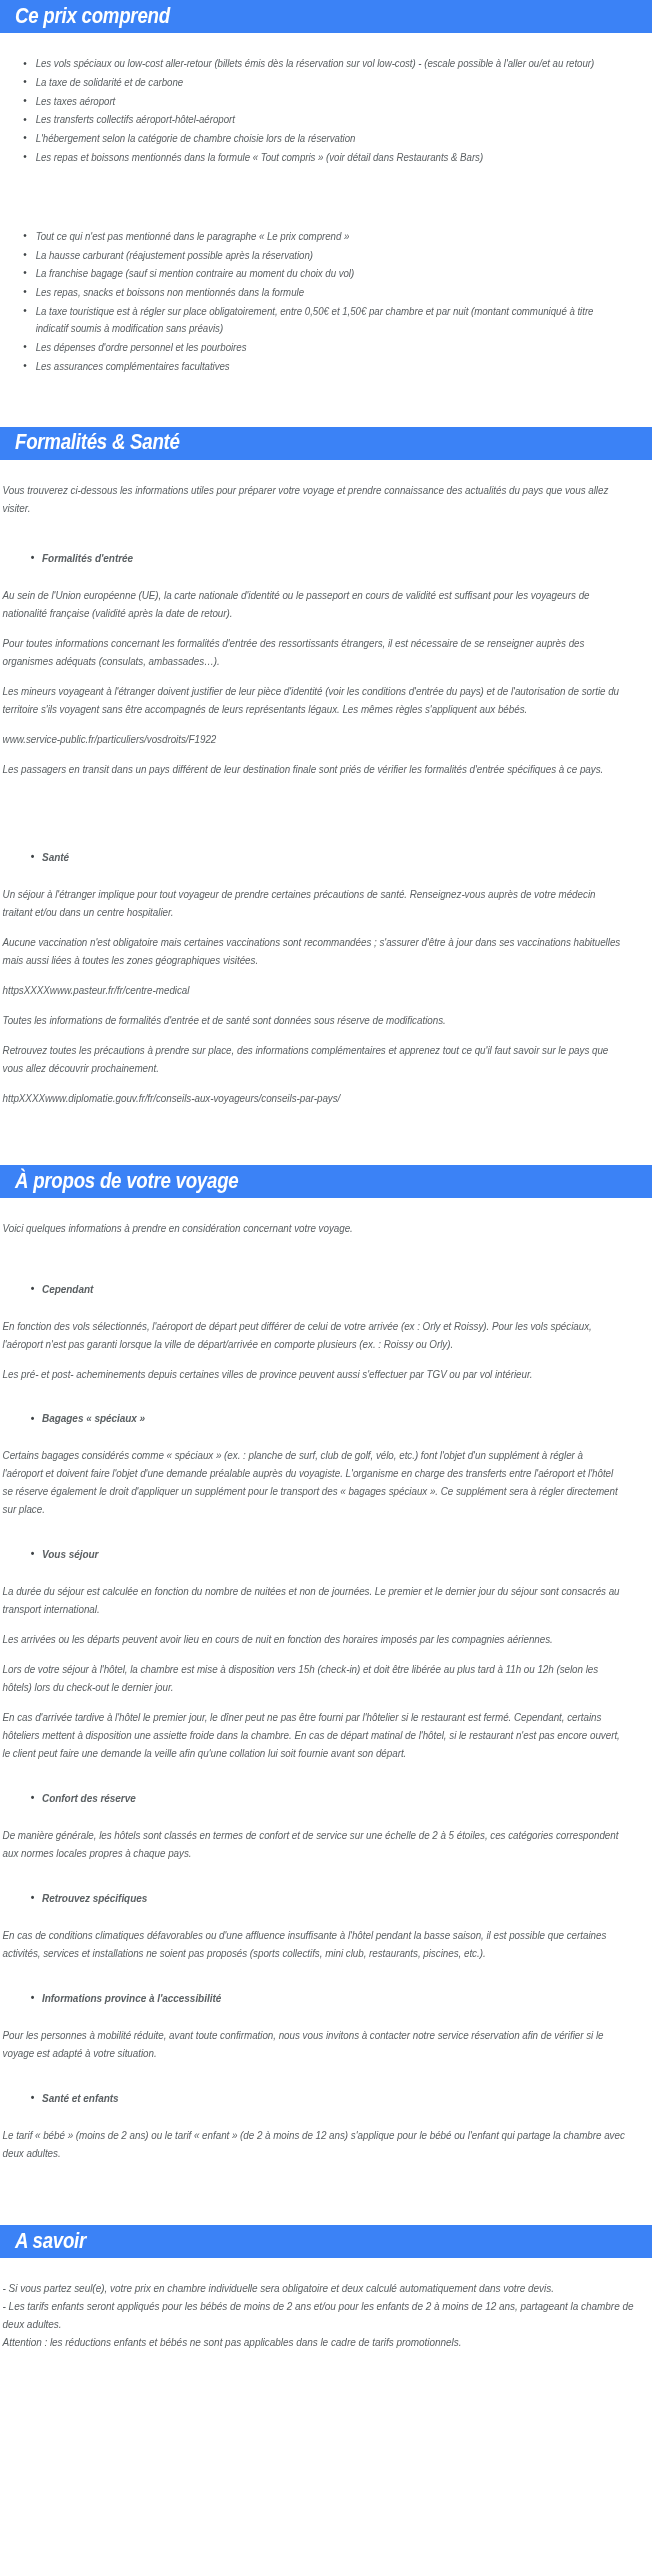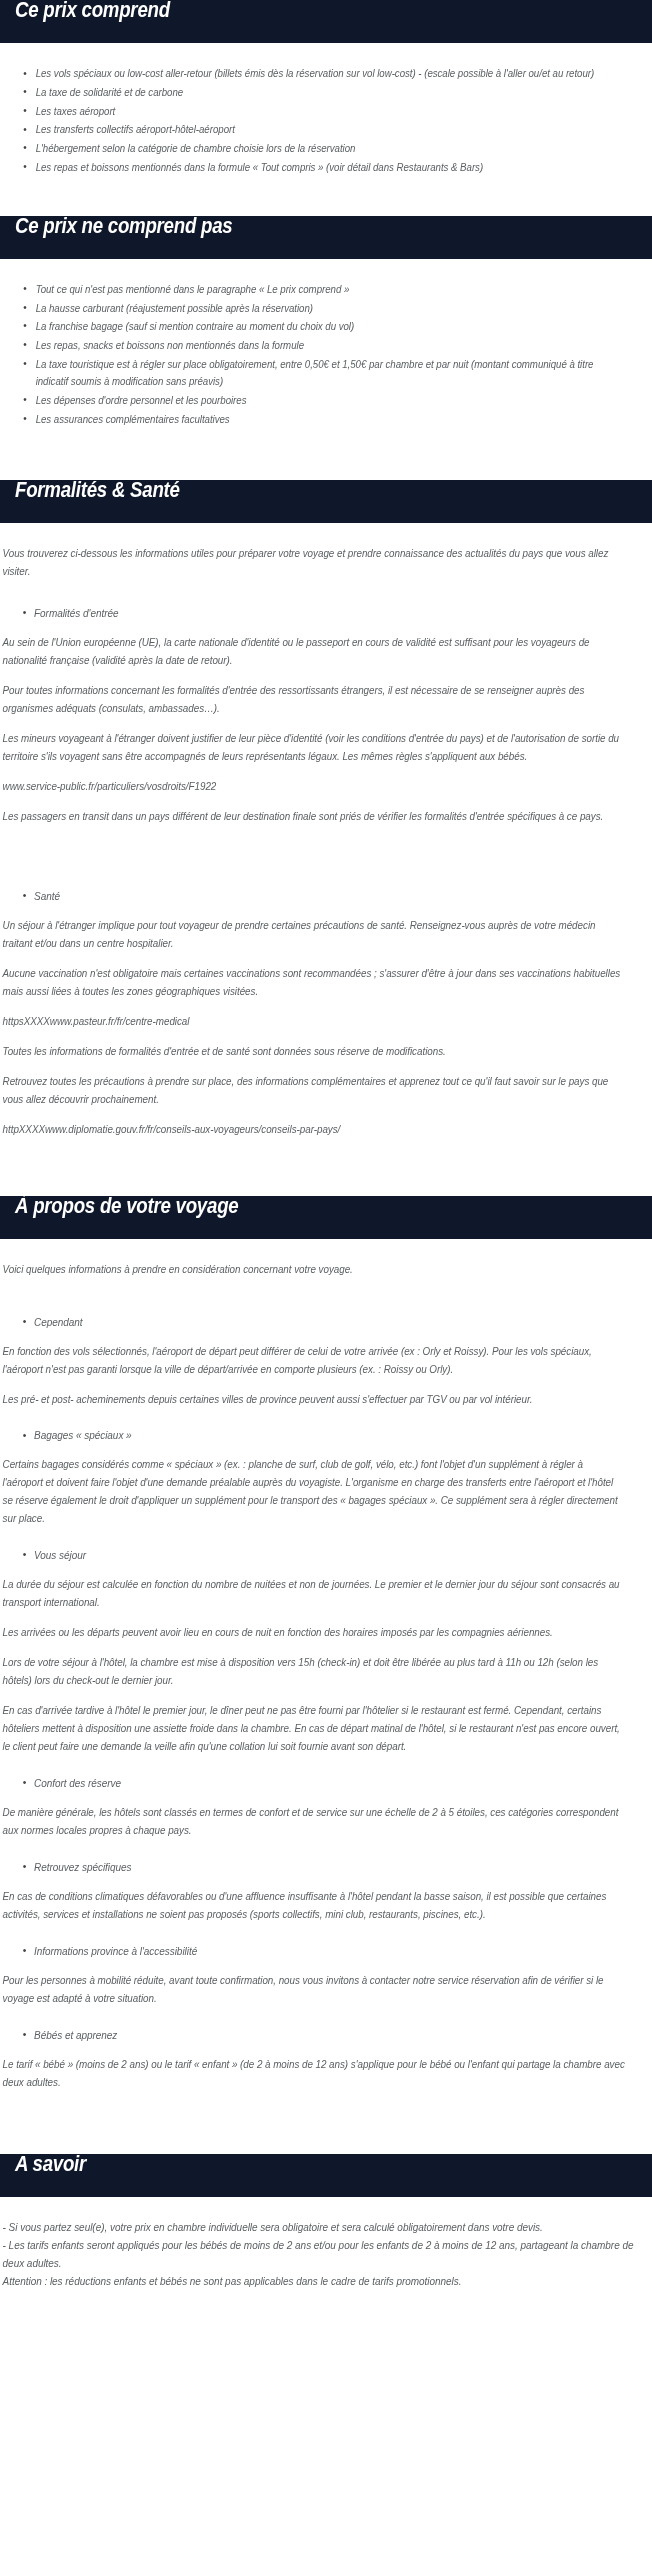--- a/index.html
+++ b/index.html
@@ -16,23 +16,24 @@
   }
   .page {
     width: 652px;
     margin: 0 auto;
     background: #fff;
     position: relative;
   }
 
   
   .banner {
-    background: #0f172a;
-    height: 43px;
+    background: #3b82f6;
+    height: 33px;
     display: flex;
+    align-items: center;
     padding: 0 0 0 14.6px;
     box-sizing: border-box;
   }
   .banner-title {
     color: #ffffff;
     font-family: "Liberation Sans", "DejaVu Sans", sans-serif;
     font-size: 21.5px;
     font-style: italic;
     font-weight: 700;
     letter-spacing: -0.3px;
@@ -86,23 +87,24 @@
     line-height: 1.8;
     color: #5b6063;
     letter-spacing: -0.04px;
     text-align: left;
     transform: scaleX(0.985);
     transform-origin: left center;
   }
   p.para.url { font-style: italic; }
 
   .sub-bullet {
-    margin: 0;
+    margin: 8px;
     padding: 0 0 0 34px;
     list-style: none;
+    font-weight: bold;
   }
   .sub-bullet li {
     position: relative;
     font-size: 10px;
     font-style: italic;
     line-height: 1.7;
     color: #5b6063;
     letter-spacing: -0.04px;
   }
   .sub-bullet li::before {
@@ -139,23 +141,20 @@
       <li>Les vols spéciaux ou low-cost aller-retour (billets émis dès la réservation sur vol low-cost) - (escale possible à l'aller ou/et au retour)</li>
       <li>La taxe de solidarité et de carbone</li>
       <li>Les taxes aéroport</li>
       <li>Les transferts collectifs aéroport-hôtel-aéroport</li>
       <li>L'hébergement selon la catégorie de chambre choisie lors de la réservation</li>
       <li>Les repas et boissons mentionnés dans la formule « Tout compris » (voir détail dans Restaurants &amp; Bars)</li>
     </ul>
     <div class="spacer-lg"></div>
   </div>
 
-  <div class="banner">
-    <span class="banner-title">Ce prix ne comprend pas</span>
-  </div>
   <div class="block">
     <div class="spacer-md"></div>
     <ul class="bullets">
       <li>Tout ce qui n'est pas mentionné dans le paragraphe « Le prix comprend »</li>
       <li>La hausse carburant (réajustement possible après la réservation)</li>
       <li>La franchise bagage (sauf si mention contraire au moment du choix du vol)</li>
       <li>Les repas, snacks et boissons non mentionnés dans la formule</li>
       <li>La taxe touristique est à régler sur place obligatoirement, entre 0,50€ et 1,50€ par chambre et par nuit (montant communiqué à titre indicatif soumis à modification sans préavis)</li>
       <li>Les dépenses d'ordre personnel et les pourboires</li>
       <li>Les assurances complémentaires facultatives</li>
@@ -244,33 +243,33 @@
     <div class="spacer-xs"></div>
 
     <ul class="sub-bullet">
       <li>Informations province à l'accessibilité</li>
     </ul>
     <div class="spacer-sm"></div>
     <p class="para">Pour les personnes à mobilité réduite, avant toute confirmation, nous vous invitons à contacter notre service réservation afin de vérifier si le voyage est adapté à votre situation.</p>
     <div class="spacer-xs"></div>
 
     <ul class="sub-bullet">
-      <li>Bébés et apprenez</li>
+      <li>Santé et enfants</li>
     </ul>
     <div class="spacer-sm"></div>
     <p class="para">Le tarif « bébé » (moins de 2 ans) ou le tarif « enfant » (de 2 à moins de 12 ans) s'applique pour le bébé ou l'enfant qui partage la chambre avec deux adultes.</p>
     <div class="spacer-lg"></div>
     <div class="spacer-sm"></div>
   </div>
 
   <div class="banner">
     <span class="banner-title">A savoir</span>
   </div>
   <div class="block dash-list">
     <div class="spacer-md"></div>
-    <p>- Si vous partez seul(e), votre prix en chambre individuelle sera obligatoire et sera calculé obligatoirement dans votre devis.</p>
+    <p>- Si vous partez seul(e), votre prix en chambre individuelle sera obligatoire et deux calculé automatiquement dans votre devis.</p>
     <p>- Les tarifs enfants seront appliqués pour les bébés de moins de 2 ans et/ou pour les enfants de 2 à moins de 12 ans, partageant la chambre de deux adultes.</p>
     <p>Attention : les réductions enfants et bébés ne sont pas applicables dans le cadre de tarifs promotionnels.</p>
     <div class="spacer-md"></div>
   </div>
 
 </div>
 
 
 </body></html>

